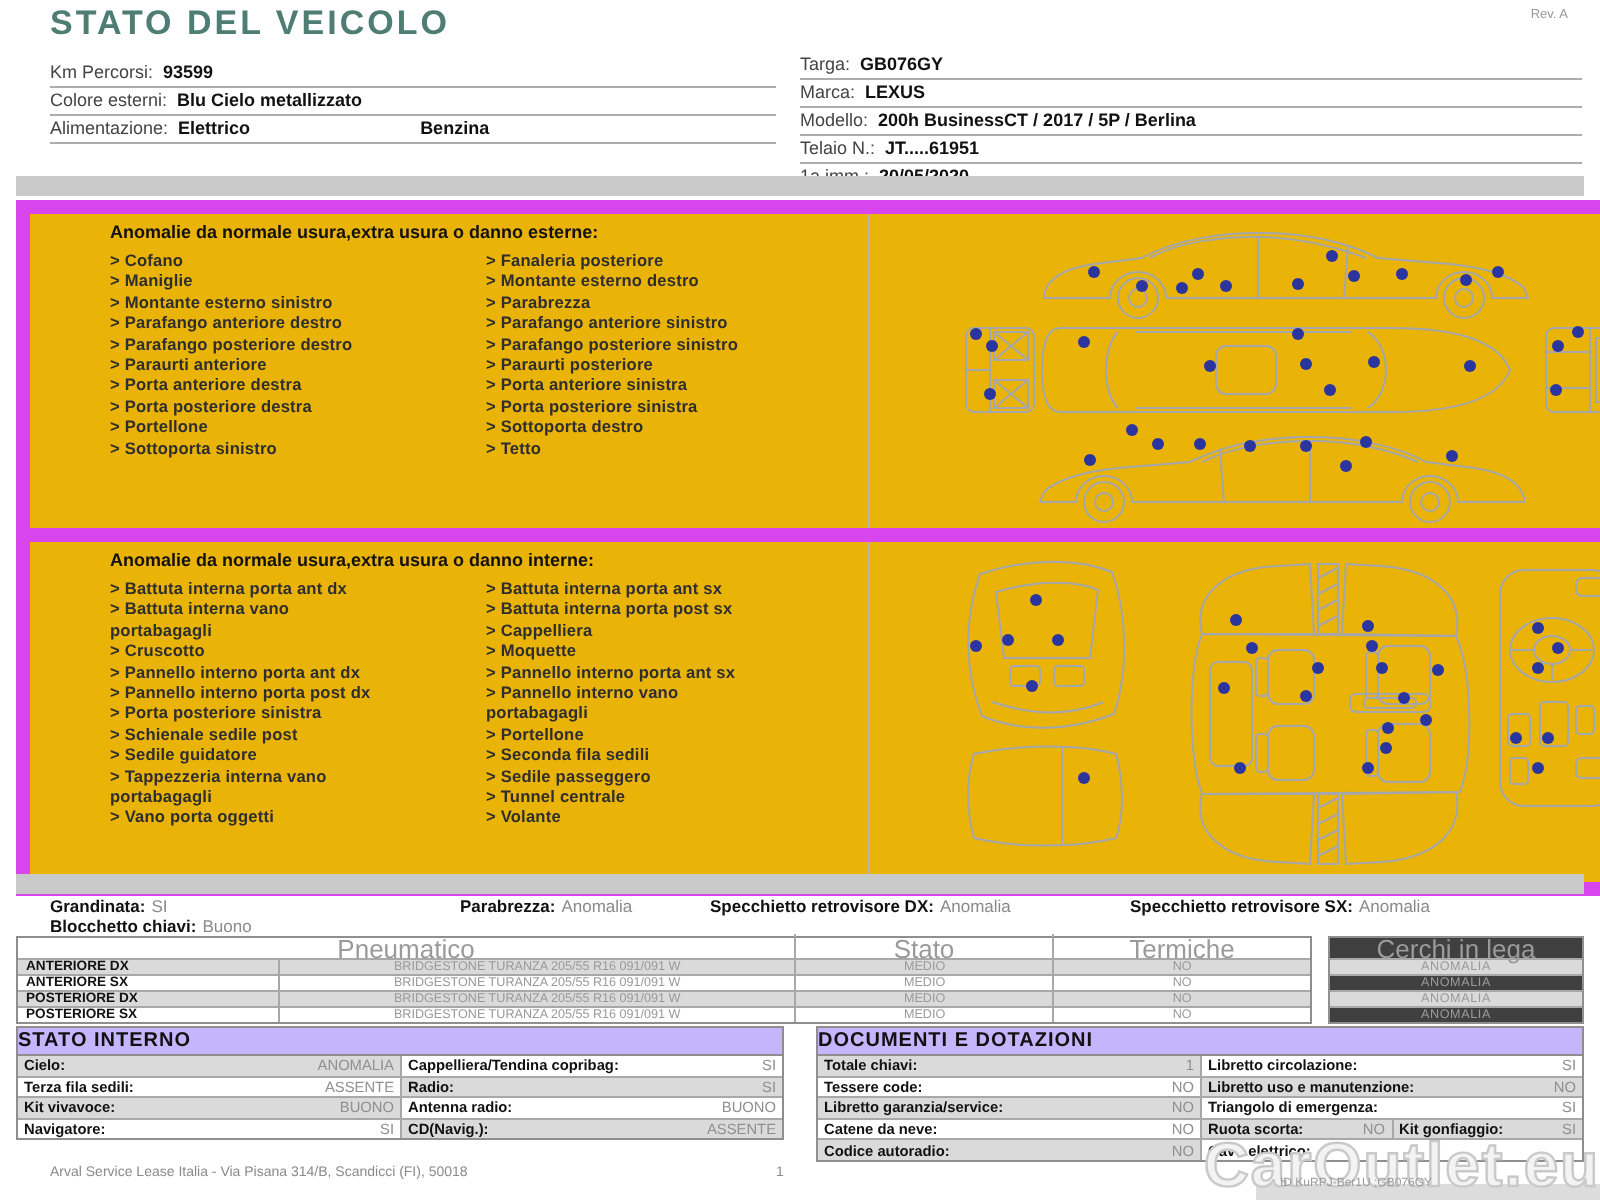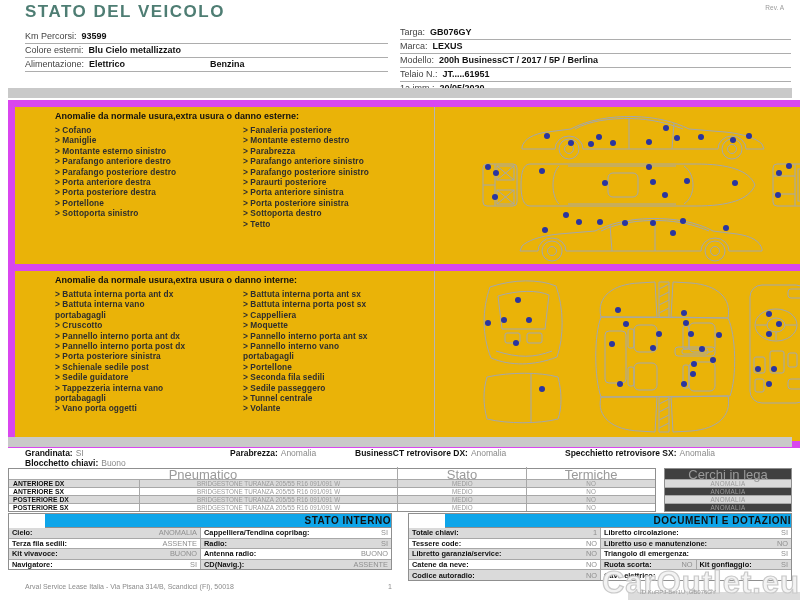--- a/index.html
+++ b/index.html
@@ -55,22 +55,22 @@
   .tc-pos{width:130px;font-size:6.8px;font-weight:bold;color:#111;padding-left:4px;box-sizing:border-box;}
   .tc-tyre{width:258px;text-align:center;font-size:6.3px;color:#9a9a9a;border-left:1px solid #a8a8a8;}
   .tc-stato{width:128px;text-align:center;font-size:6.3px;color:#9a9a9a;border-left:1px solid #a8a8a8;}
   .tc-term{width:128px;text-align:center;font-size:6.3px;color:#9a9a9a;border-left:1px solid #a8a8a8;}
   .tc-cerchi{width:100%;text-align:center;font-size:6.3px;color:#9a9a9a;letter-spacing:0.3px;}
   
   .kv-table{position:absolute;top:513px;width:384px;border:1px solid #8f8f8f;
             box-sizing:border-box;background:#fff;}
   #stato-interno-table{left:8px;}
   #documenti-table{left:408px;}
-  .kv-header{height:13px;background:#0ea5e9;text-align:right;font-weight:bold;font-size:10px;
-             line-height:13px;color:#111;letter-spacing:0.5px;border-bottom:1px solid #8f8f8f;margin-left:36px;}
+  .kv-header{height:13px;background:#c4b5fd;text-align:left;font-weight:bold;font-size:10px;
+             line-height:13px;color:#111;letter-spacing:0.5px;border-bottom:1px solid #8f8f8f;}
   .kv-row{display:flex;height:9.6px;border-top:1px solid #a8a8a8;}
   .kv-row:first-child{border-top:none;}
   .kv-cell{display:flex;justify-content:space-between;align-items:center;
            padding:0 3px;box-sizing:border-box;border-left:1px solid #a8a8a8;overflow:hidden;}
   .kv-cell:first-child{border-left:none;}
   .kv-label{font-weight:bold;font-size:7.4px;color:#111;white-space:nowrap;}
   .kv-value{font-size:7.4px;color:#8f8f8f;white-space:nowrap;margin-left:3px;}
   .gray{background:#dadada;}
   
   .footer-company{position:absolute;left:25px;top:583px;font-size:7px;color:#8a8a8a;}
@@ -133,20 +133,21 @@
   <div class="section-box" style="top:100px;height:157px;">
     <div class="section-left">
       <div class="section-title">Anomalie da normale usura,extra usura o danno esterne:</div>
       <div class="anomaly-cols">
         <ul id="ext-left">
             <li>Cofano</li>
             <li>Maniglie</li>
             <li>Montante esterno sinistro</li>
             <li>Parafango anteriore destro</li>
             <li>Parafango posteriore destro</li>
+            <li>Paraurti anteriore</li>
             <li>Porta anteriore destra</li>
             <li>Porta posteriore destra</li>
             <li>Portellone</li>
             <li>Sottoporta sinistro</li>
           </ul>
         <ul id="ext-right">
             <li>Fanaleria posteriore</li>
             <li>Montante esterno destro</li>
             <li>Parabrezza</li>
             <li>Parafango anteriore sinistro</li>
@@ -348,21 +349,21 @@
   <div class="graybar" style="top:437px;"></div>
 
   <div id="summary">
     <span class="summary-pair" style="left:17px;top:0;">
       <b>Grandinata:</b><span class="val">SI</span>
     </span>
     <span class="summary-pair" style="left:222px;top:0;">
       <b>Parabrezza:</b><span class="val">Anomalia</span>
     </span>
     <span class="summary-pair" style="left:347px;top:0;">
-      <b>BusinessCT retrovisore DX:</b><span class="val">Anomalia</span>
+      <b>Specchietto retrovisore DX:</b><span class="val">Anomalia</span>
     </span>
     <span class="summary-pair" style="left:557px;top:0;">
       <b>Specchietto retrovisore SX:</b><span class="val">Anomalia</span>
     </span>
     <span class="summary-pair" style="left:17px;top:10px;">
       <b>Blocchetto chiavi:</b><span class="val">Buono</span>
     </span>
   </div>
 
   <div id="tyre-table">

